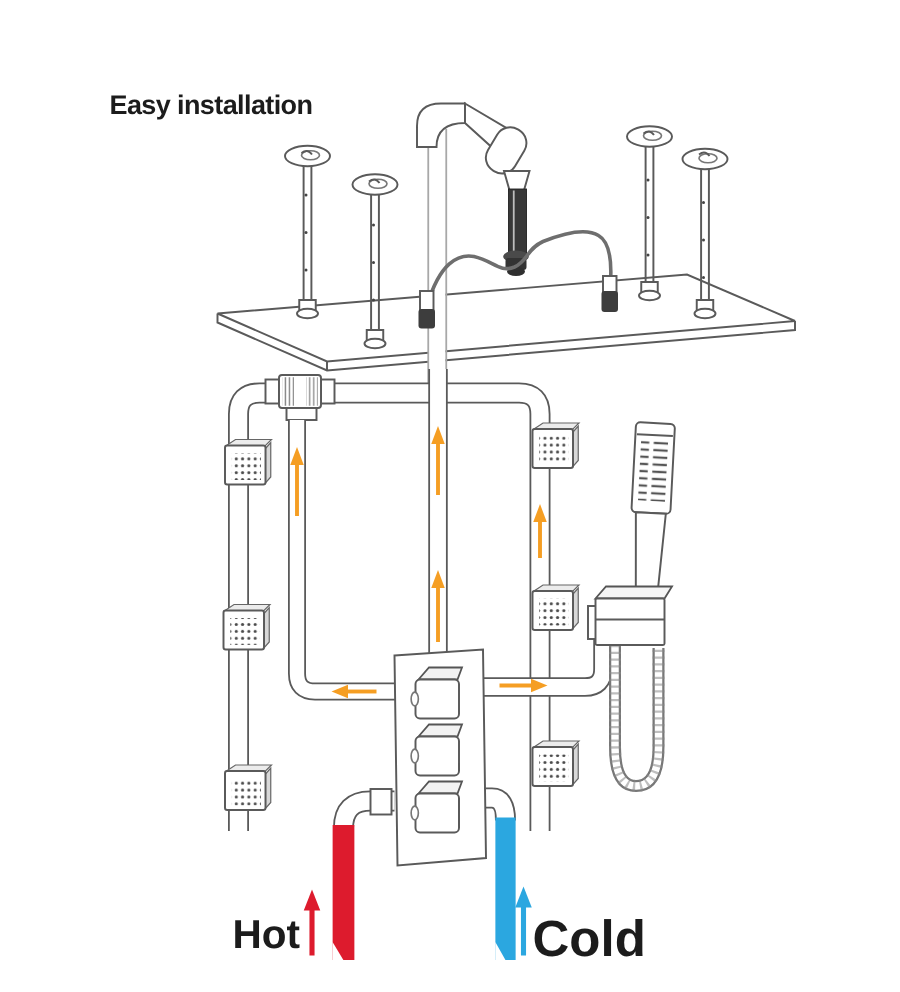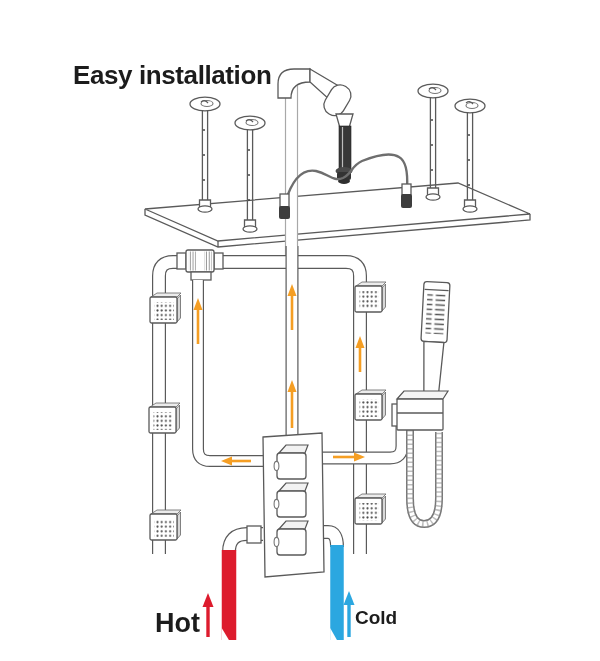--- a/index.html
+++ b/index.html
@@ -3,23 +3,23 @@
 <meta charset="utf-8">
 <style>
   :root{
     --hot:#dd1b2d; --cold:#2ba7e0; --flow:#f59e23; --line:#5a5a5a; --line_light:#a8a8a8;
   }
   html,body{margin:0;padding:0;background:#fff;}
   #stage{position:relative;width:600px;height:661px;background:#ffffff;overflow:hidden;
          font-family:"Liberation Sans", sans-serif;}
   #art{position:absolute;left:0;top:0;}
   .txt{position:absolute;color:#1c1c1c;white-space:nowrap;font-weight:bold;}
-  #title{left:73px;top:60px;font-size:26px;font-weight:bold;letter-spacing:-0.4px;text-align:center;}
+  #title{left:73px;top:60px;font-size:18px;font-weight:bold;letter-spacing:-0.4px;text-align:center;}
   #hot-label{left:155px;top:608px;font-size:27px;}
-  #cold-label{left:355px;top:607px;font-size:19px;}
+  #cold-label{left:355px;top:607px;font-size:34px;}
   .pipe-o{stroke:var(--line);stroke-width:14;fill:none;stroke-linejoin:round;stroke-linecap:butt;}
   .pipe-i{stroke:#fff;stroke-width:11.6;fill:none;stroke-linejoin:round;stroke-linecap:butt;}
   .pipe-o.thin{stroke-width:13;} .pipe-i.thin{stroke-width:10.6;}
   .pipe-o.narrow{stroke-width:12;} .pipe-i.narrow{stroke-width:9.6;}
   .ln{stroke:var(--line);stroke-width:1.3;fill:none;}
   .lnl{stroke:var(--line_light);stroke-width:1.2;fill:none;}
   .wh{fill:#fff;stroke:var(--line);stroke-width:1.3;}
   .whl{fill:#fff;stroke:#777;stroke-width:1.1;}
   .flow{stroke:var(--flow);stroke-width:2.6;}
   .flowhead{fill:var(--flow);}

